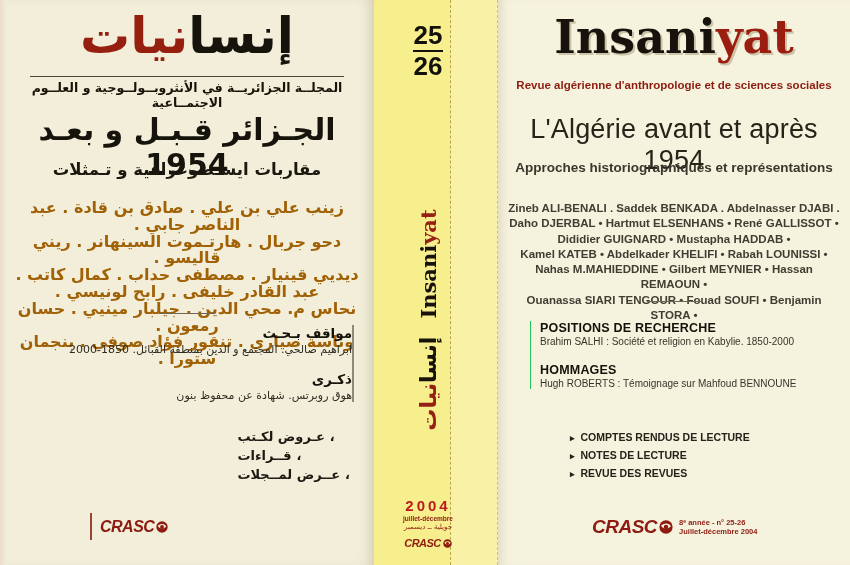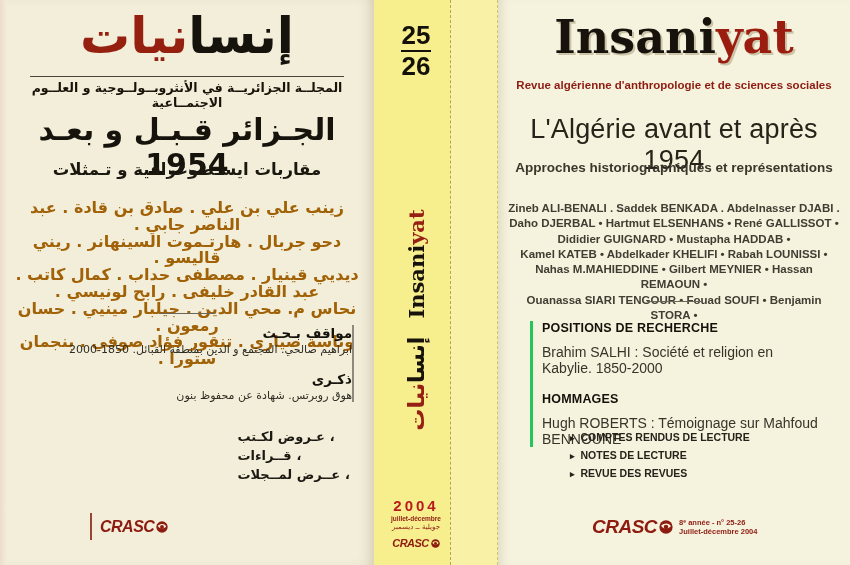--- a/index.html
+++ b/index.html
@@ -48,21 +48,21 @@
   
   .crasc { display:inline-flex; align-items:center; }
   .crasc-text { font-weight:900; font-style:italic; letter-spacing:-.5px;
     color:#8e1b10; font-family:"Liberation Sans", sans-serif; }
   .globe { margin-left:2px; }
   .crasc-lg .crasc-text { font-size:19px; } .crasc-lg .globe { width:14px; height:14px; }
   .crasc-md .crasc-text { font-size:16px; } .crasc-md .globe { width:12px; height:12px; }
   .crasc-sm .crasc-text { font-size:11px; } .crasc-sm .globe { width:9px; height:9px; }
   
   .spine { position:relative; width:124px; height:565px; background:#f7ee8e; flex:none; }
-  .spine-col { position:absolute; left:4px; top:0; width:76px; height:565px; }
+  .spine-col { position:absolute; left:16px; top:0; width:76px; height:565px; }
   .spine-flap { position:absolute; left:76px; right:0; top:0; bottom:0;
     background:#f9f2a6; border-left:1.5px dashed #b4a547; border-right:1px dashed #cfc173; }
   .s-numbers { position:absolute; top:22px; left:0; width:76px; text-align:center;
     font-size:26px; font-weight:900; color:#14110a; line-height:27px; font-family:"Liberation Sans", sans-serif; }
   .s-numbers .num-line { width:30px; height:2px; background:#14110a; margin:1px auto; }
   .s-rot { position:absolute; left:-68px; top:302px; width:212px; height:36px;
     transform:rotate(-90deg); display:flex; align-items:center; justify-content:center; }
   .s-rot .s-ar { font-family:"DejaVu Sans", sans-serif; direction:rtl;
     font-size:22px; font-weight:bold; color:#171308; letter-spacing:-1px; }
   .s-rot .s-sep { width:1.5px; height:20px; background:#504c40; margin:0 9px; }
@@ -86,24 +86,24 @@
     font-size:11.5px; font-weight:bold; color:#8e1b10; }
   .f-title { position:absolute; top:114px; left:0; right:0; text-align:center;
     font-size:27px; font-weight:normal; color:#272319; letter-spacing:.2px; }
   .f-sub2 { position:absolute; top:160px; left:0; right:0; text-align:center;
     font-size:13.5px; font-weight:bold; color:#3a372c; }
   .f-authors { position:absolute; top:201px; left:10px; right:10px; text-align:center;
     font-size:11.5px; font-weight:bold; color:#403d33; line-height:15.3px; }
   .f-hr { position:absolute; top:301px; left:50%; width:55px; margin-left:-27px;
     height:1.5px; background:#55524700; border-top:1.5px solid #6b675a; }
   .f-sections { position:absolute; top:321px; left:32px; width:290px;
-    border-left:3px solid #22c55e; padding-left:9px; }
+    border-left:1px solid #22c55e; padding-left:9px; }
   .f-sections .sec + .sec { margin-top:16px; }
   .f-sections .sec-h { font-size:12.5px; font-weight:900; color:#14110a; letter-spacing:.2px; }
-  .f-sections .sec-b { font-size:14px; color:#35321f; color:#37342a; margin-top:9px; }
+  .f-sections .sec-b { font-size:10px; color:#35321f; color:#37342a; margin-top:1px; }
   .f-bullets { position:absolute; top:429px; left:72px; font-size:10.5px;
     font-weight:bold; color:#26221a; line-height:17px; }
   .f-bullets .bl { display:block; }
   .f-bullets .bullet { font-size:9px; margin-right:6px; color:#26221a; }
   .f-footer { top:516px; left:94px; }
   .f-footer .info { font-size:7.5px; font-weight:bold; line-height:9.5px;
     color:#8e1b10; margin-left:6px; text-align:left; }
 </style>
 </head>
 <body>

